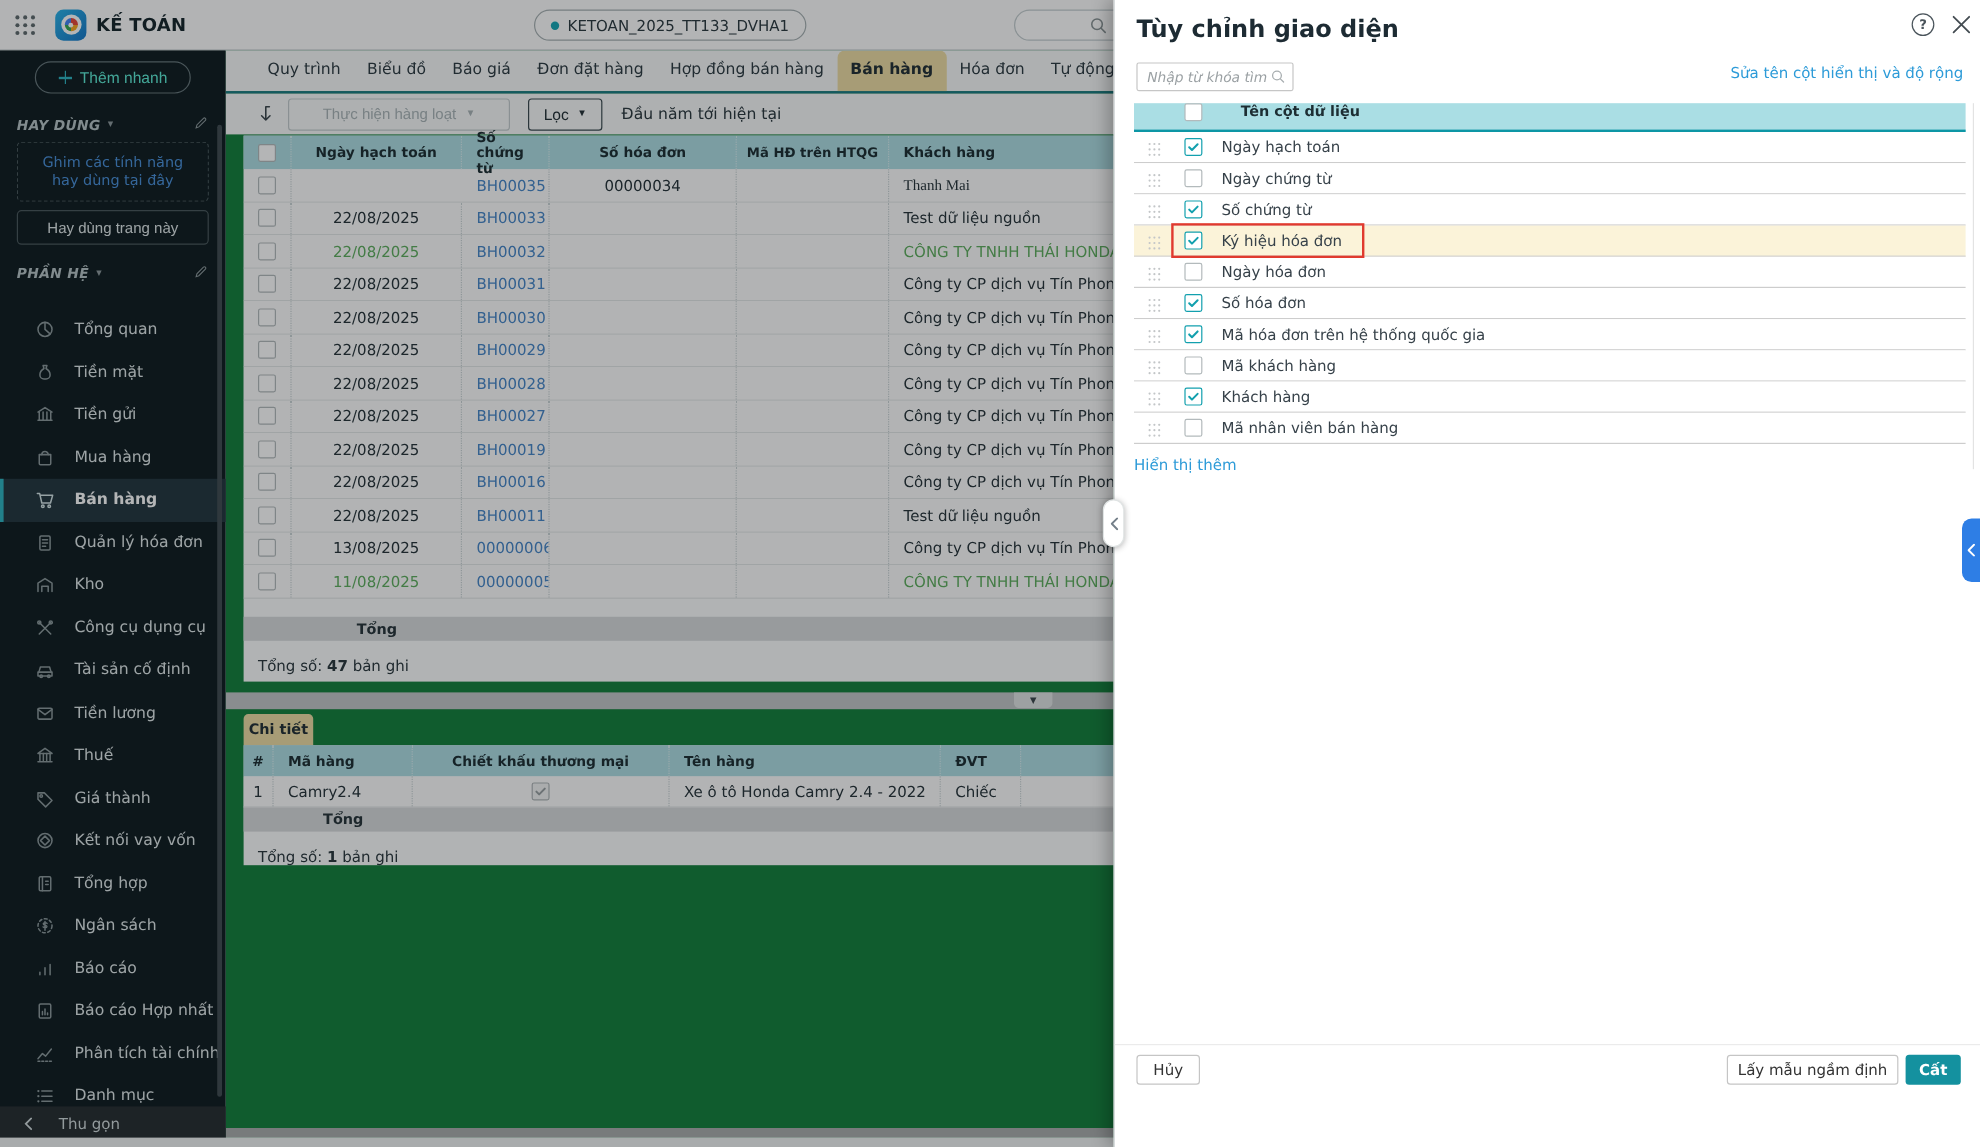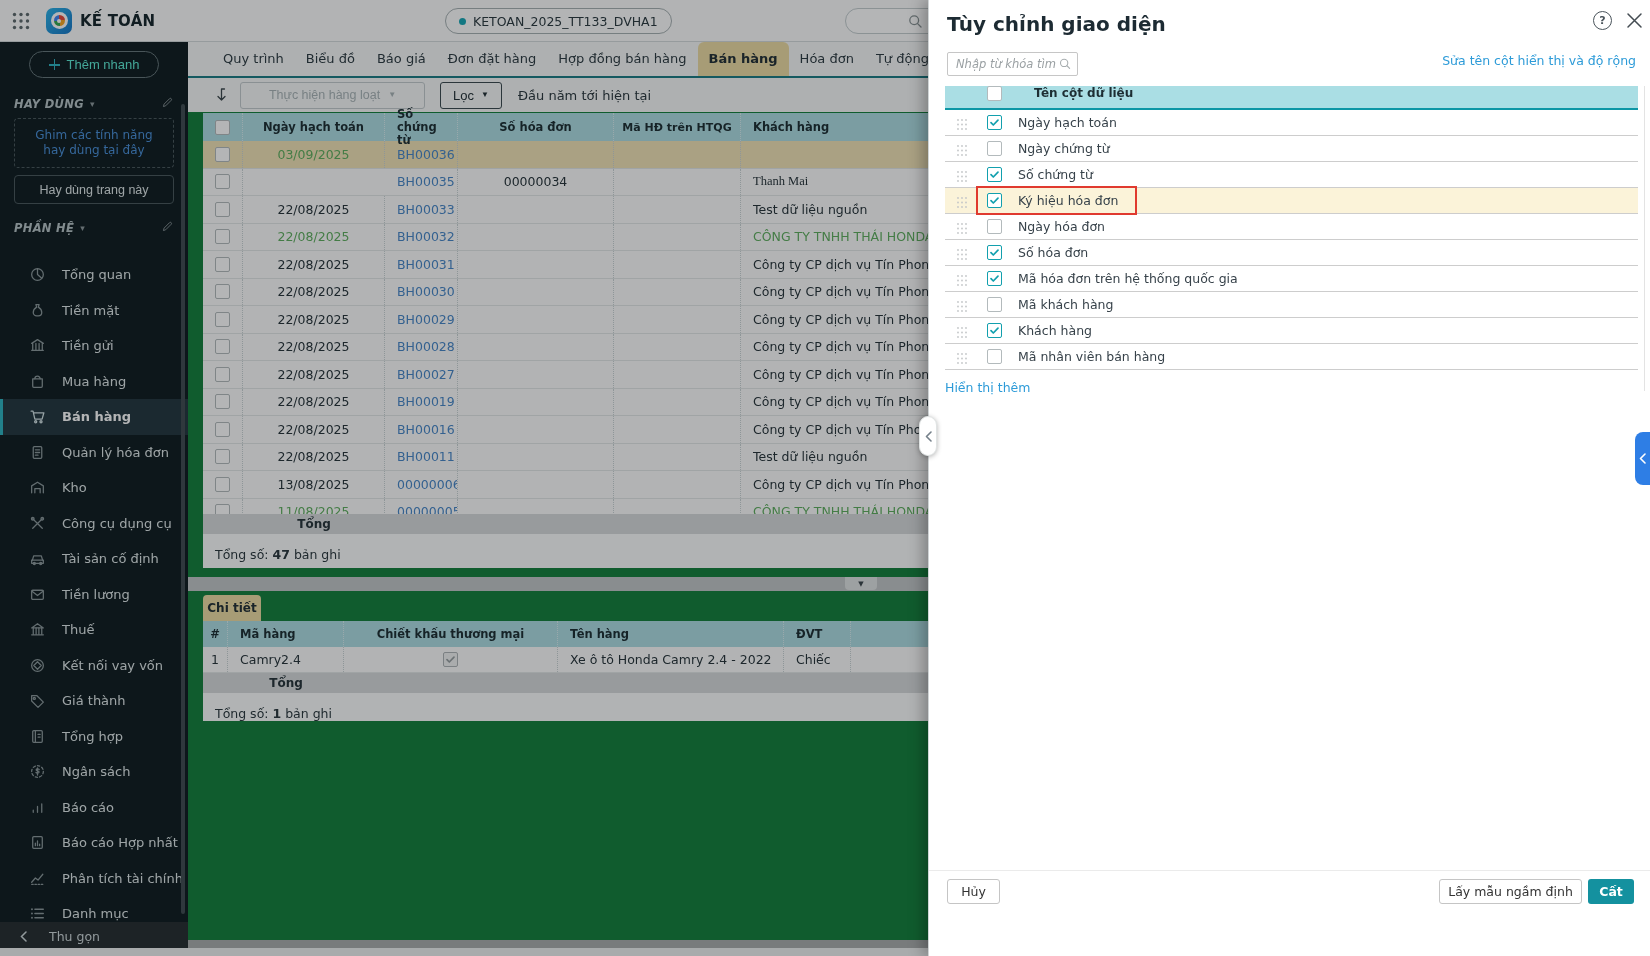--- a/index.html
+++ b/index.html
@@ -298,31 +298,31 @@
       </div>
       <div class="nav-item">
         <span class="sicon"><svg viewBox="0 0 16 16">
               <path d="M8 2.5l5.5 4h-11z"></path>
               <path d="M4 6.5v5.5M6.7 6.5v5.5M9.3 6.5v5.5M12 6.5v5.5M2.5 13h11"></path>
             </svg></span>
         <span>Thuế</span>
       </div>
       <div class="nav-item">
         <span class="sicon"><svg viewBox="0 0 16 16">
+              <path d="M2.5 8.5v-5h5l6 6-5 5z"></path>
+              <circle cx="5" cy="6" r="1"></circle>
+            </svg></span>
+        <span>Giá thành</span>
+      </div>
+      <div class="nav-item">
+        <span class="sicon"><svg viewBox="0 0 16 16">
               <circle cx="8" cy="8" r="5.5"></circle>
               <path d="M8 4.5L11.5 8 8 11.5 4.5 8z"></path>
             </svg></span>
         <span>Kết nối vay vốn</span>
-      </div>
-      <div class="nav-item">
-        <span class="sicon"><svg viewBox="0 0 16 16">
-              <path d="M2.5 8.5v-5h5l6 6-5 5z"></path>
-              <circle cx="5" cy="6" r="1"></circle>
-            </svg></span>
-        <span>Giá thành</span>
       </div>
       <div class="nav-item">
         <span class="sicon"><svg viewBox="0 0 16 16">
               <rect x="3.5" y="2.5" width="9" height="11" rx="1"></rect>
               <path d="M6 2.5v11M8.5 6h2M8.5 8.5h2"></path>
             </svg></span>
         <span>Tổng hợp</span>
       </div>
       <div class="nav-item">
         <span class="sicon"><svg viewBox="0 0 16 16">
@@ -408,30 +408,20 @@
           </div>
         <div class="c" style="width:142px;">Ngày hạch toán</div>
         <div class="c left" style="width:73px;">Số chứng từ</div>
         <div class="c" style="width:156px;">Số hóa đơn</div>
         <div class="c" style="width:127px;font-size:11px;">Mã HĐ trên HTQG</div>
         <div class="c left" style="width:187px;border-right:0;">Khách hàng</div>
       </div>
 
       <div style="height:373px;overflow:hidden;">
 
-        <div class="trow selected" style="height:27.5px;">
-          <div class="c" style="width:40px;">
-              <span class="cb"></span>
-            </div>
-          <div class="c green" style="width:142px;">03/09/2025</div>
-          <div class="c left bluelink" style="width:73px;">BH00036</div>
-          <div class="c" style="width:156px;"></div>
-          <div class="c" style="width:127px;"></div>
-          <div class="c left" style="width:187px;border-right:0;"></div>
-        </div>
         <div class="trow" style="height:27.5px;">
           <div class="c" style="width:40px;">
               <span class="cb"></span>
             </div>
           <div class="c" style="width:142px;margin-top:36px;">26/08/2025</div>
           <div class="c left bluelink" style="width:73px;">BH00035</div>
           <div class="c" style="width:156px;">00000034</div>
           <div class="c" style="width:127px;"></div>
           <div class="c left" style="width:187px;border-right:0;font-family:Liberation Serif, serif;">Thanh Mai</div>
         </div>

